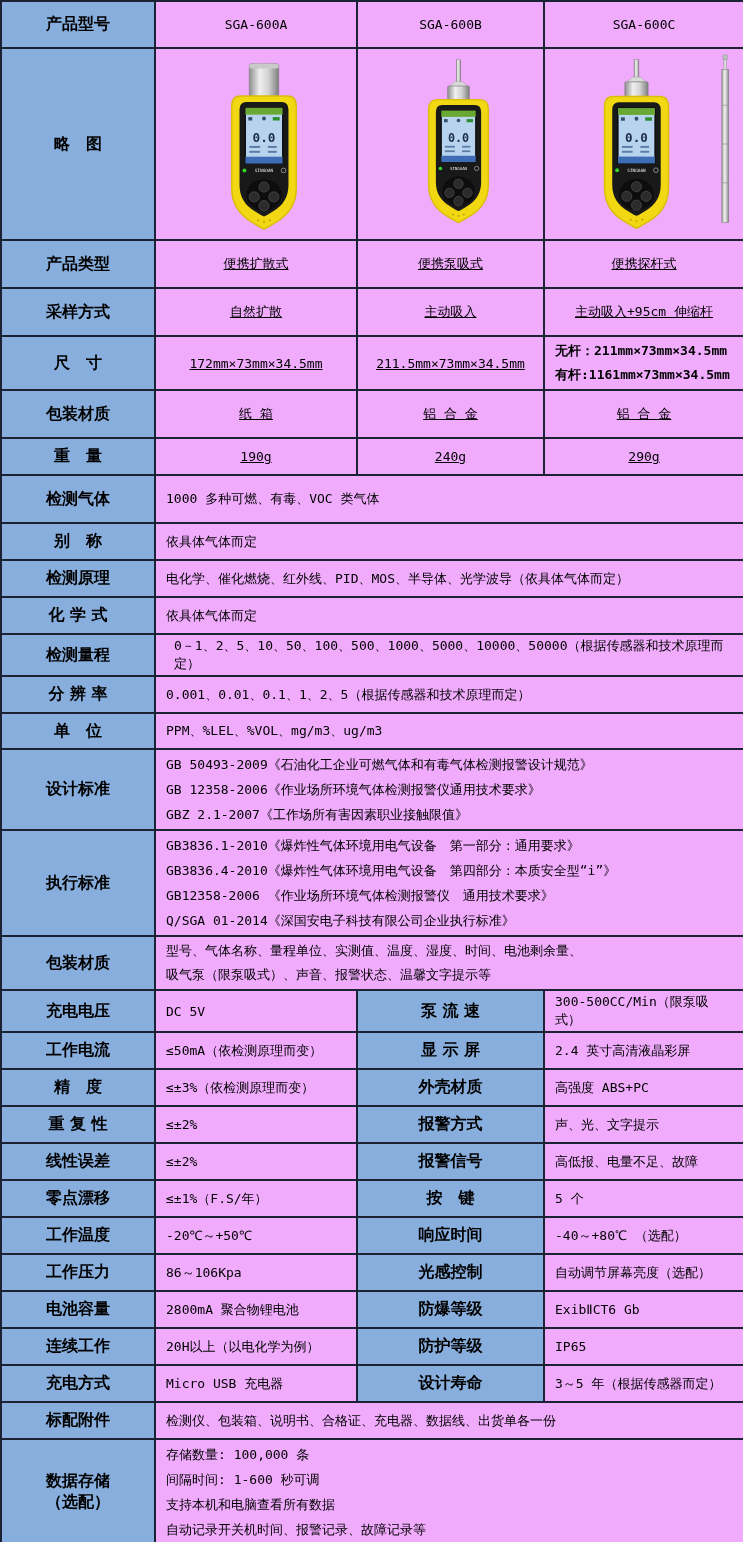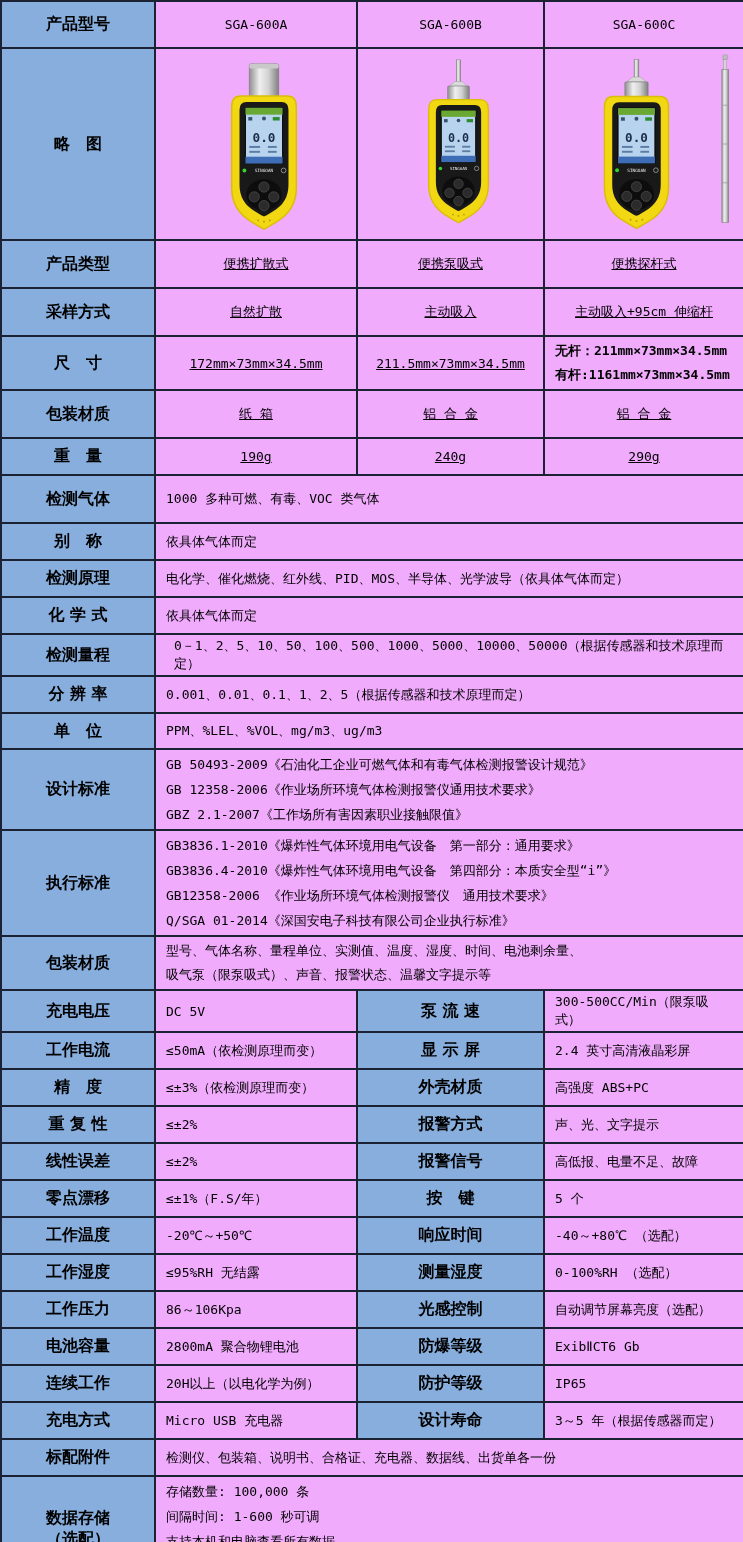--- a/index.html
+++ b/index.html
@@ -308,26 +308,20 @@
     <th>按　键</th>
     <td>5 个</td>
   </tr>
   <tr class="r37">
     <th>工作温度</th>
     <td>-20℃～+50℃</td>
     <th>响应时间</th>
     <td>-40～+80℃ （选配）</td>
   </tr>
   <tr class="r37">
-    <th>工作湿度</th>
-    <td>≤95%RH 无结露</td>
-    <th>测量湿度</th>
-    <td>0-100%RH （选配）</td>
-  </tr>
-  <tr class="r37">
     <th>工作压力</th>
     <td>86～106Kpa</td>
     <th>光感控制</th>
     <td>自动调节屏幕亮度（选配）</td>
   </tr>
   <tr class="r37">
     <th>电池容量</th>
     <td>2800mA 聚合物锂电池</td>
     <th>防爆等级</th>
     <td>ExibⅡCT6 Gb</td>

